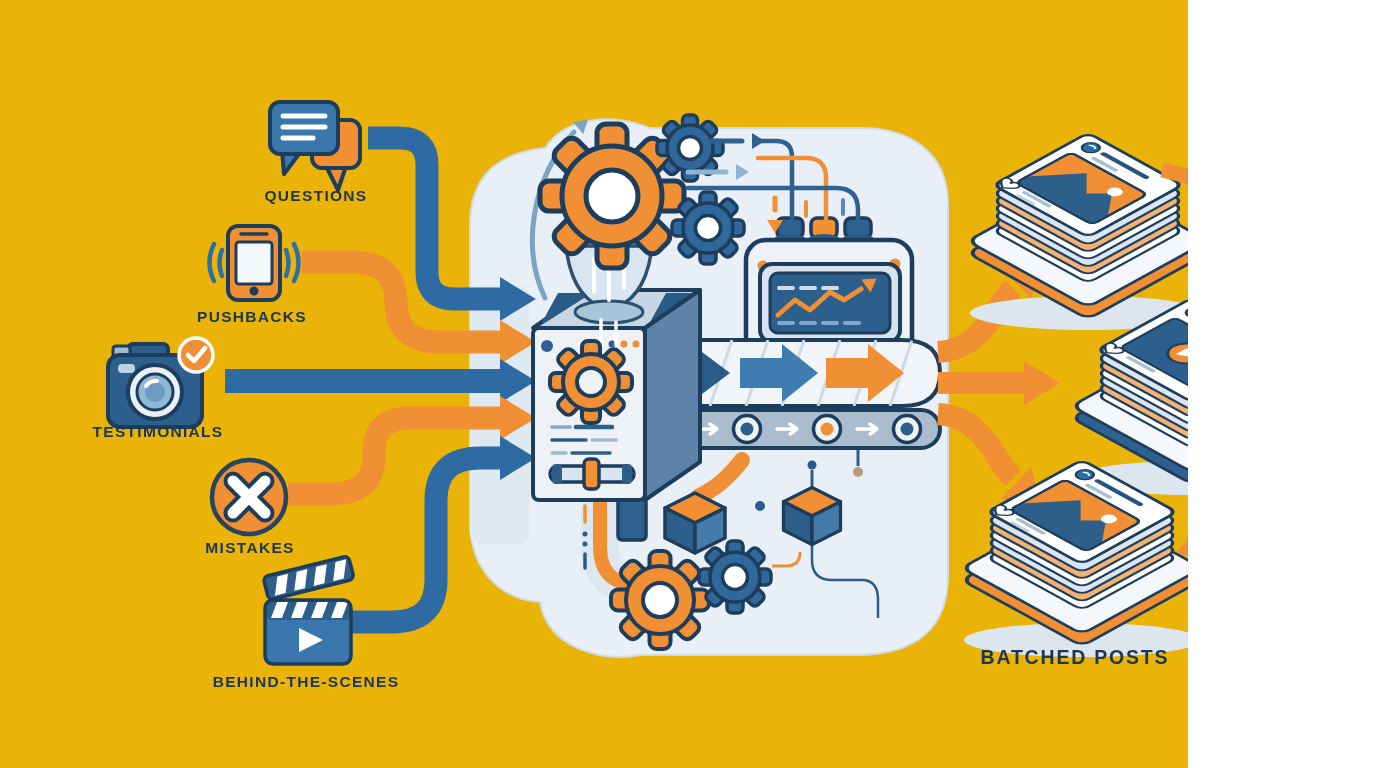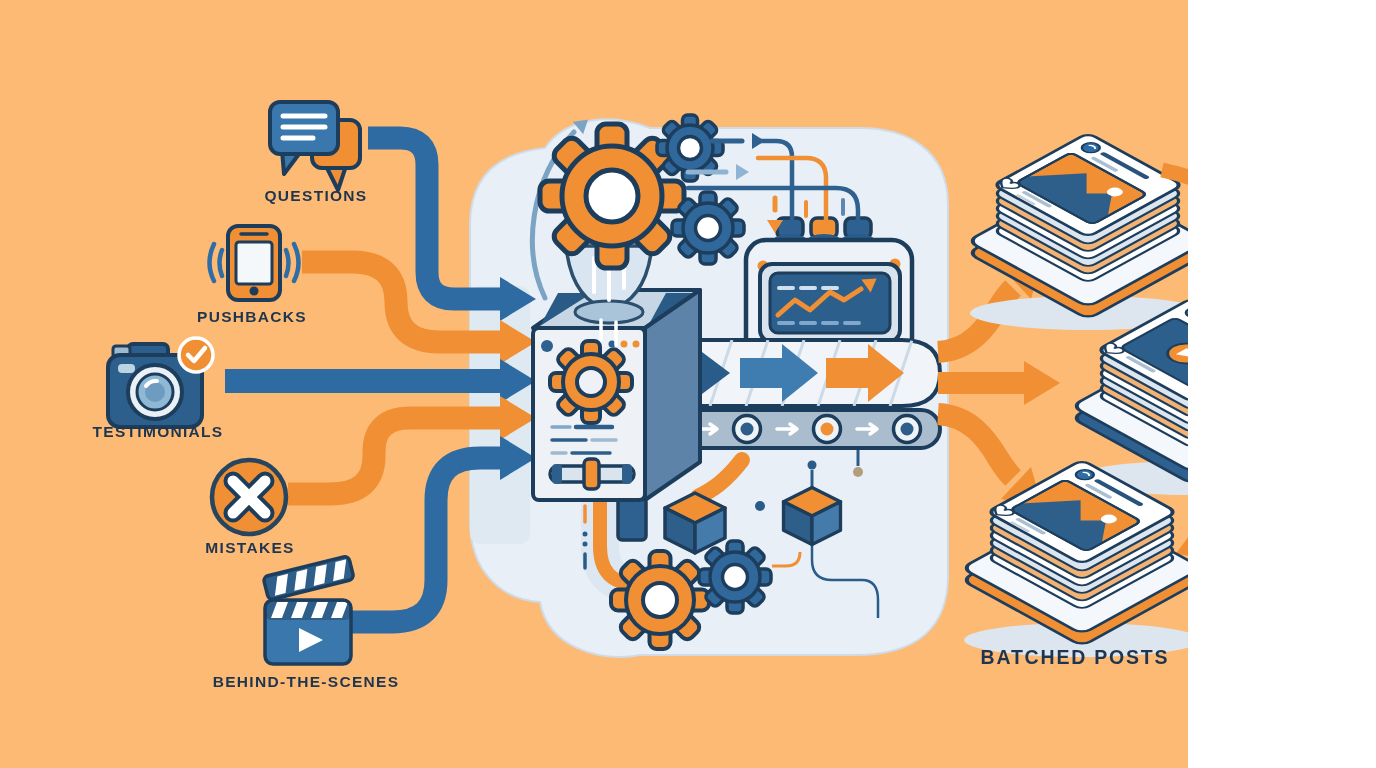--- a/index.html
+++ b/index.html
@@ -1,16 +1,16 @@
 <!DOCTYPE html>
 <html><head>
 <meta charset="utf-8">
 <style>
   html,body{margin:0;padding:0;background:#ffffff;}
-  .stage{position:relative;width:1188px;height:768px;background:#fdba74;overflow:hidden;
+  .stage{position:relative;width:1188px;height:768px;background:#eab308;overflow:hidden;
          font-family:"Liberation Sans", sans-serif;}
   svg{display:block;}
   text.lbl{font-family:"Liberation Sans", sans-serif;font-weight:bold;fill:#1e3550;
            letter-spacing:1.3px;font-size:15.5px;text-anchor:middle;}
   text.lbl-big{font-size:19.5px;letter-spacing:1.8px;}
 </style>
 </head>
 <body>
 
 <div class="stage">

